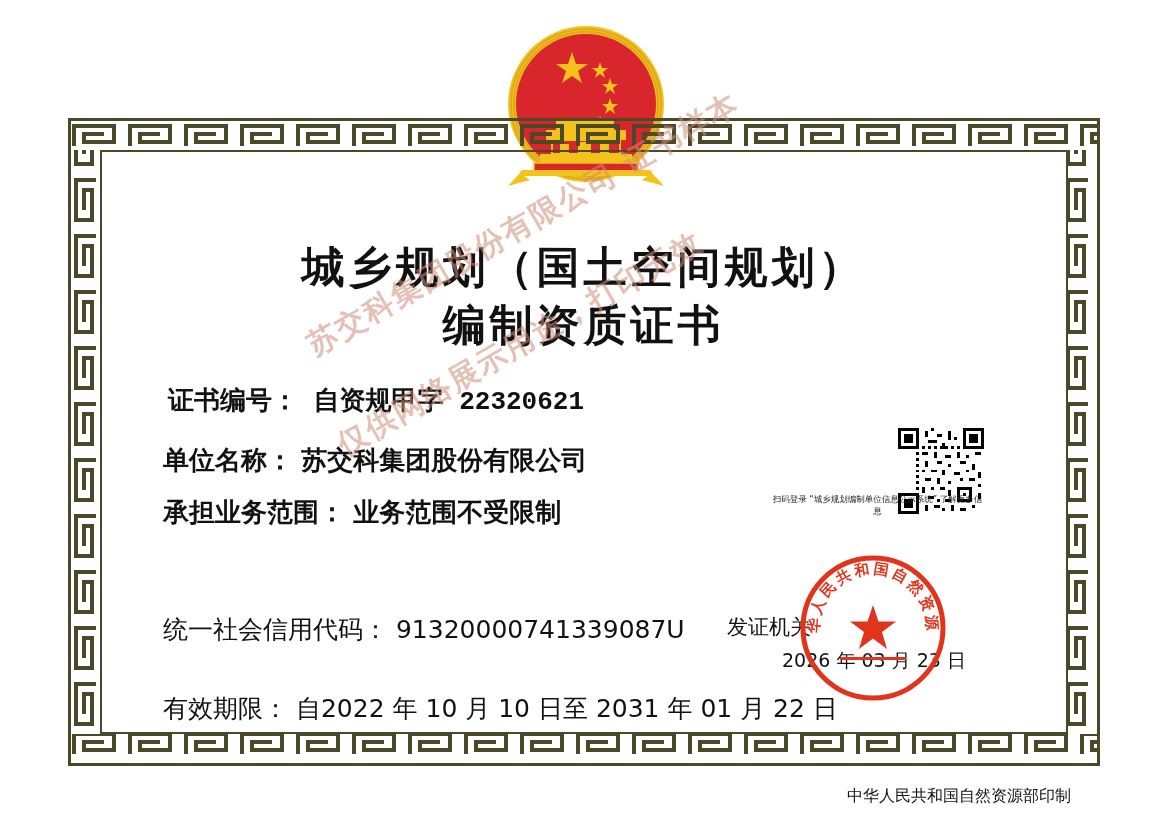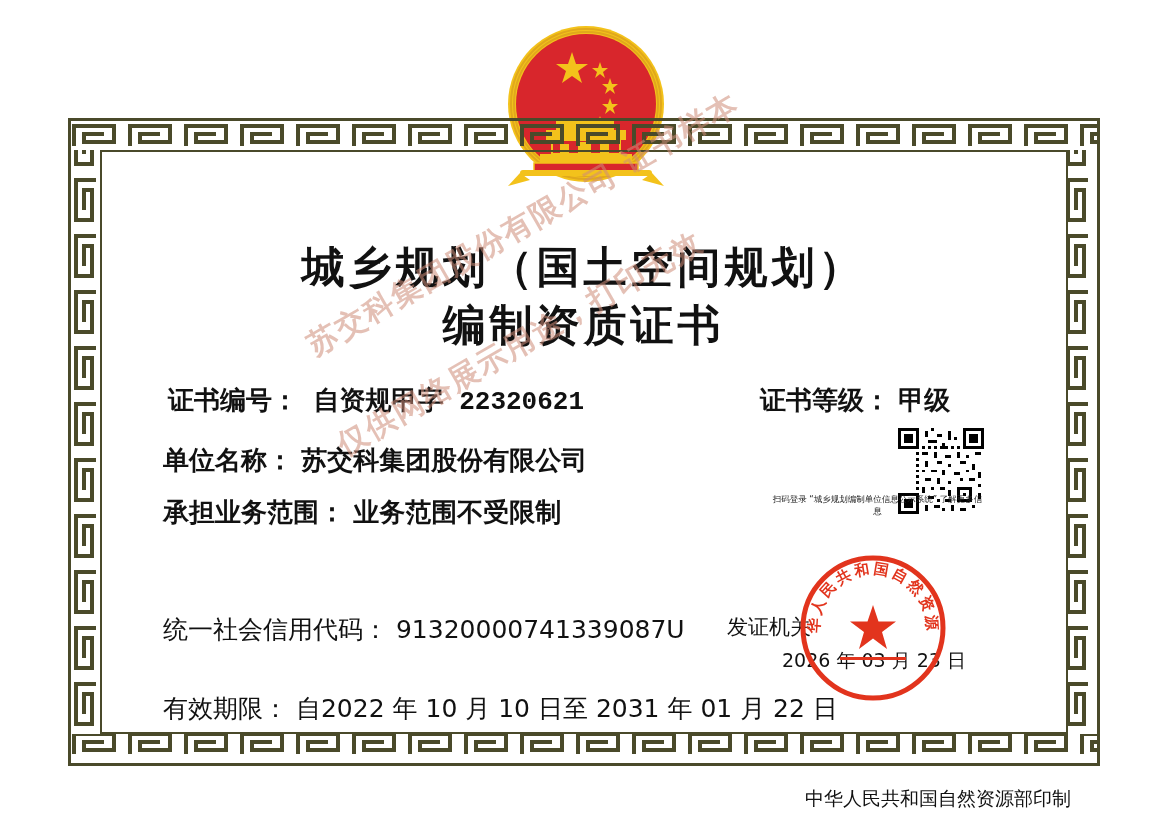--- a/index.html
+++ b/index.html
@@ -103,21 +103,21 @@
     color:rgba(205,140,120,0.55);
     white-space:nowrap;
     font-weight:bold;
     letter-spacing:2px;
     pointer-events:none;
   }
 
   
   .footer{
     position:absolute;right:96px;top:786px;
-    font-size:19px;color:#111;
+    font-size:16px;color:#111;
   }
 </style>
 </head>
 <body>
 
 <div class="page">
 
   <div class="emblem">
     <svg viewBox="0 0 172 175" width="172" height="175">
 
@@ -182,24 +182,20 @@
   <div class="title-block">
     <div class="title-line">城乡规划（国土空间规划）</div>
     <div class="title-line">编制资质证书</div>
   </div>
 
   <div class="field f-no">
     <span class="label">证书编号：</span>
     <span class="value">自资规甲字 22320621</span>
   </div>
 
-  <div class="field f-grade">
-    <span class="label">证书等级：</span>
-    <span class="value">甲级</span>
-  </div>
 
   <div class="field f-unit">
     <span class="label">单位名称：</span>
     <span class="value">苏交科集团股份有限公司</span>
   </div>
 
   <div class="field f-scope">
     <span class="label">承担业务范围：</span>
     <span class="value">业务范围不受限制</span>
   </div>

